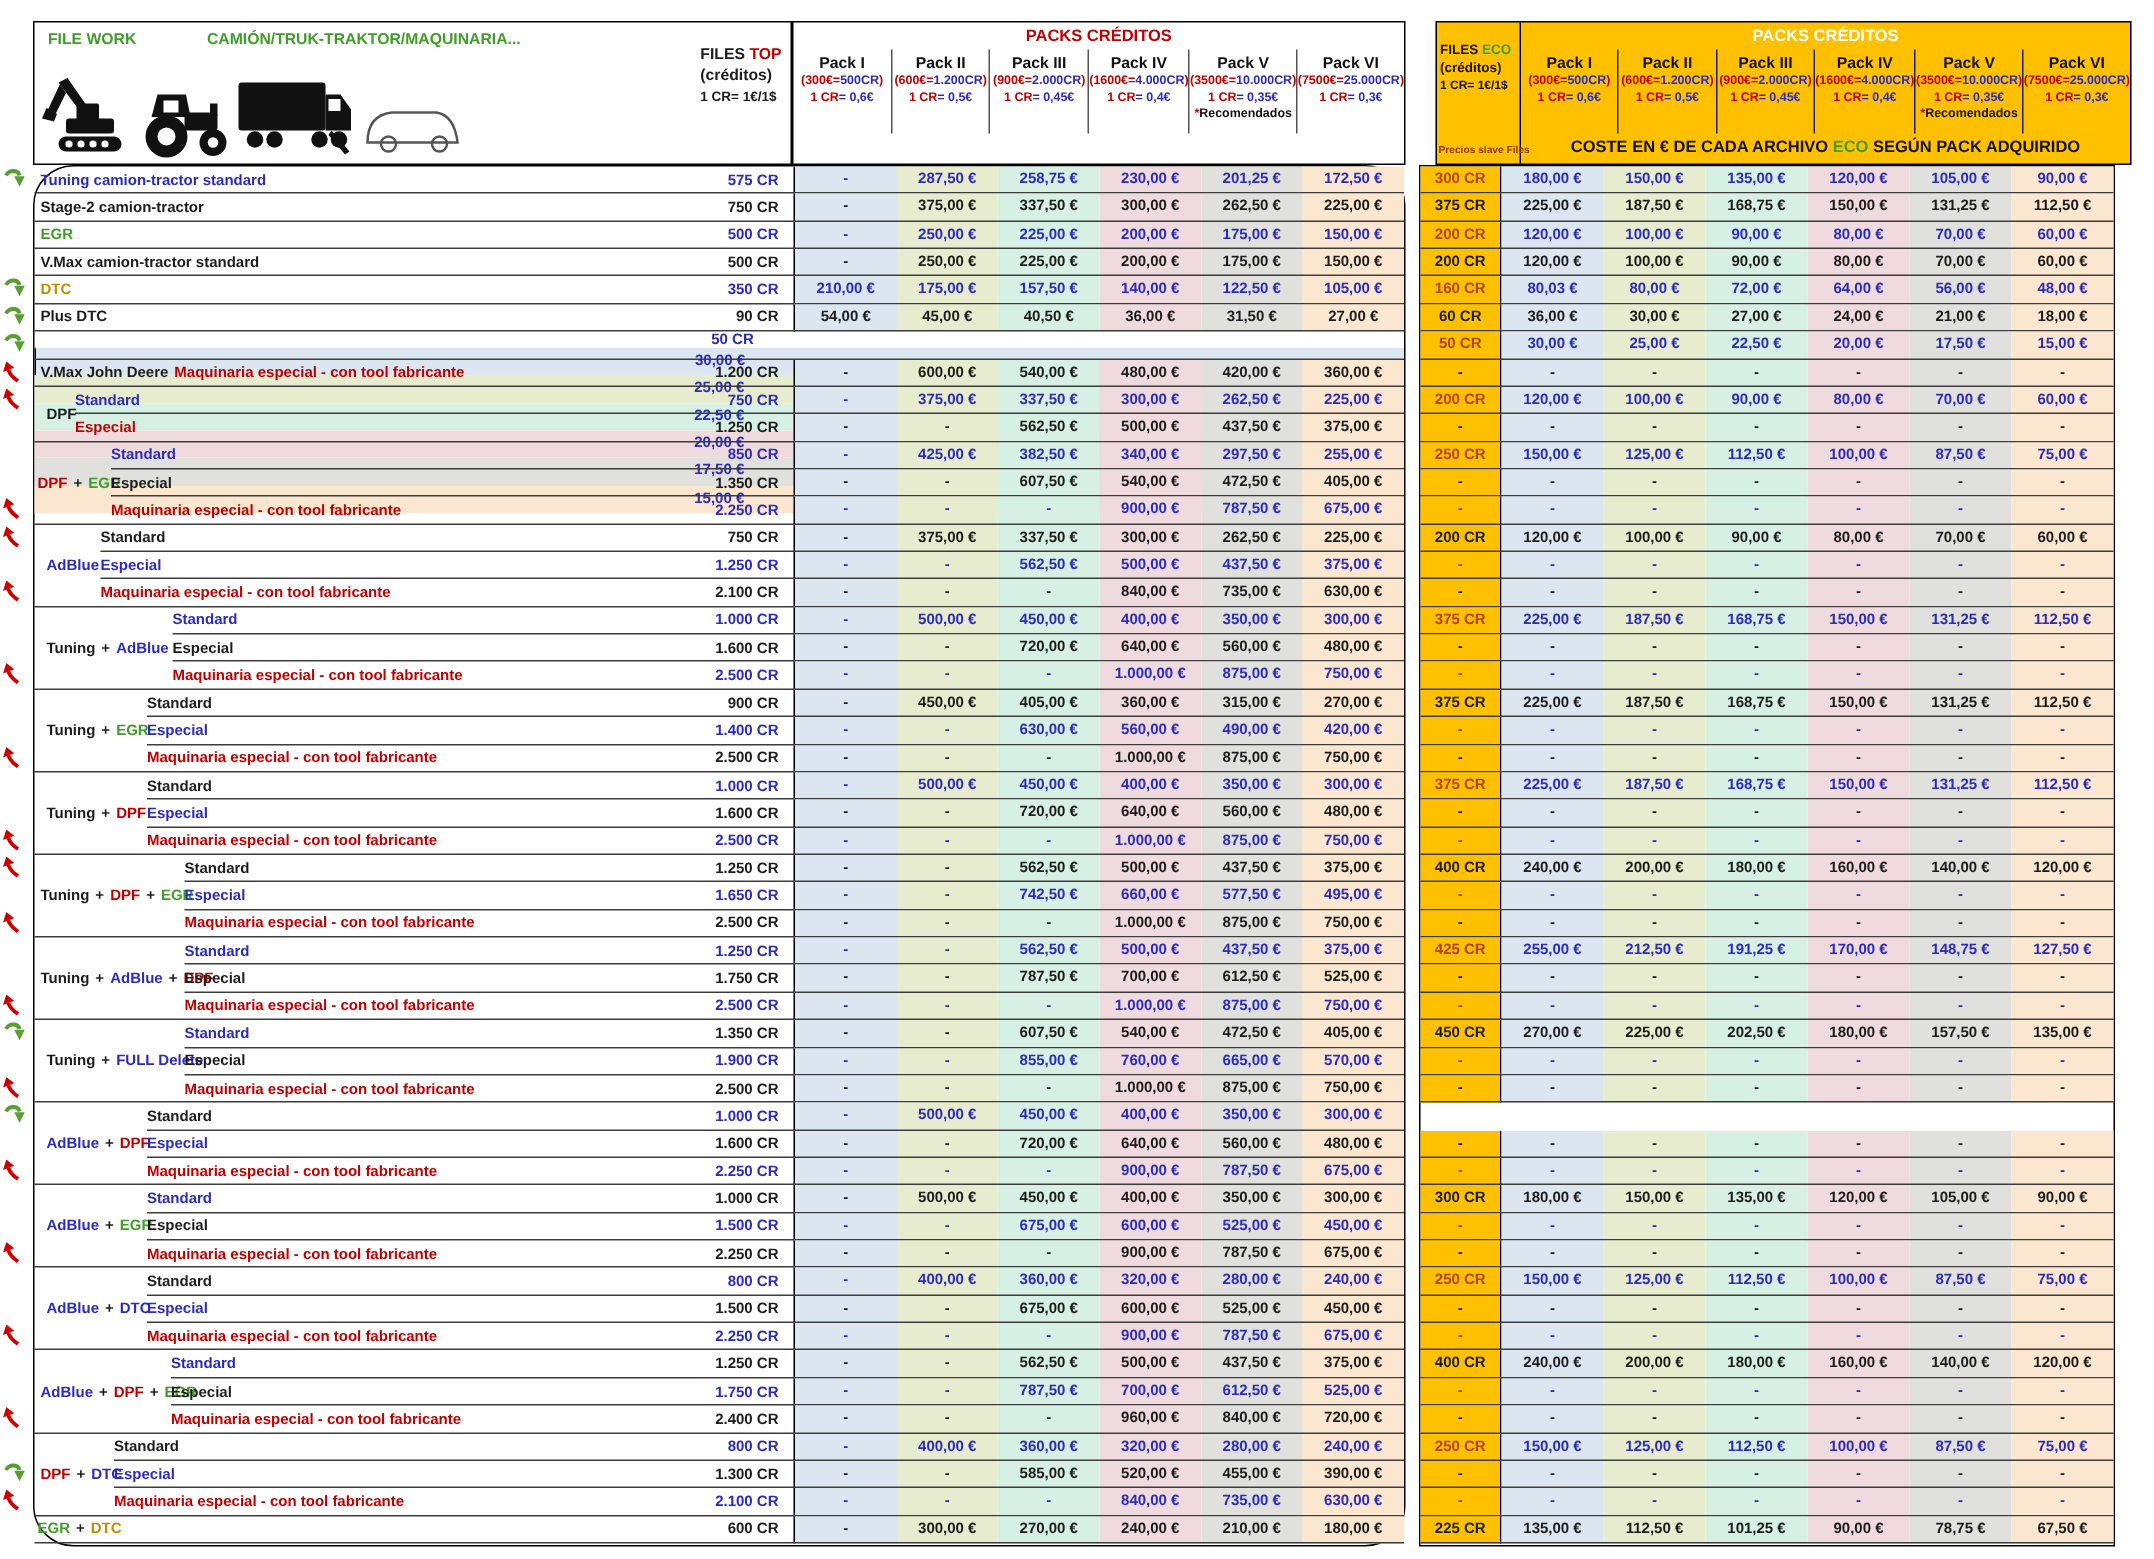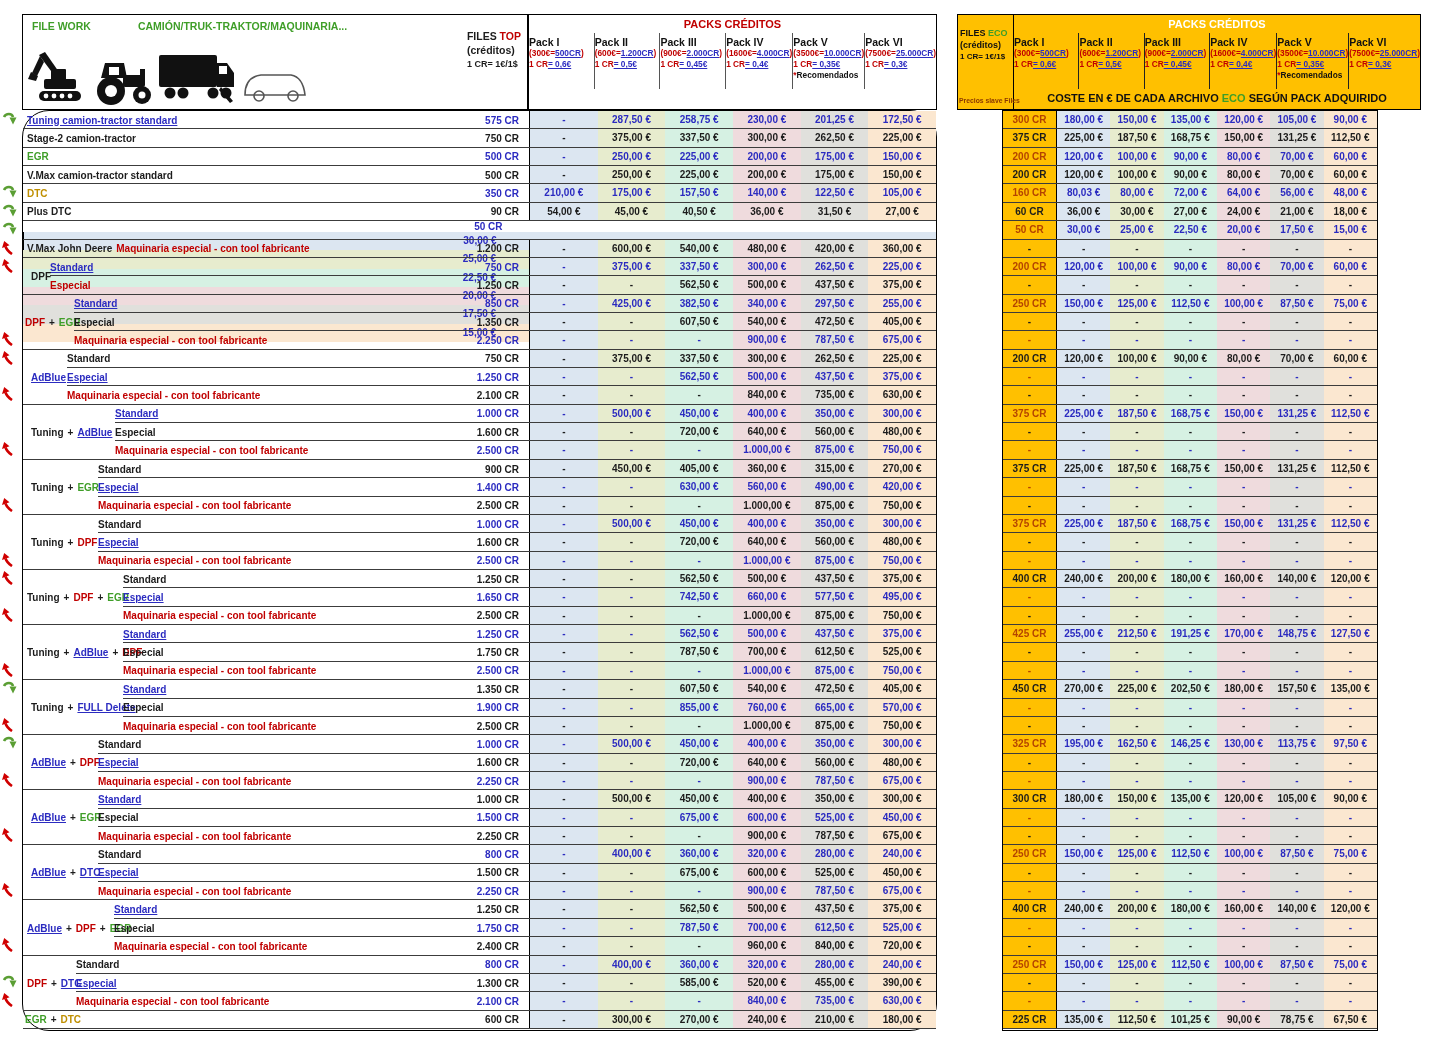--- a/index.html
+++ b/index.html
@@ -15,43 +15,43 @@
   #hl{left:22px;top:14px;width:506px;height:96px;}
   .grn{color:#3f9e28;font-weight:bold;font-size:10.5px;}
   #hl .hl-top{position:absolute;left:9px;top:5px;display:flex;gap:47px;}
   #filestop{position:absolute;right:6px;top:14px;text-align:left;font-weight:bold;font-size:10.5px;color:var(--black);line-height:14px;}
   #filestop .rate{font-size:9px;}
   #vehicles{position:absolute;left:4px;bottom:2px;}
   
   #hp{left:528px;top:14px;width:409px;height:96px;}
   .ph-title{position:absolute;left:0;right:0;top:3px;text-align:center;font-weight:bold;font-size:11px;color:var(--red);}
   .ph-cells{position:absolute;left:0;right:0;top:18px;height:56px;display:flex;}
-  .phcell{flex:1;text-align:left;position:relative;}
+  .phcell{flex:1;text-align:center;position:relative;}
   .phcell + .phcell{border-left:1px solid #555;}
   #hr .phcell + .phcell{border-left:1px solid #222;}
   .pname{font-weight:bold;font-size:10.5px;color:#111;padding-top:3px;}
   .pparen,.prate{font-weight:bold;font-size:8.3px;line-height:11px;white-space:nowrap;}
   .prec{font-weight:bold;font-size:8.3px;color:#111;white-space:nowrap;}
   .ph-coste{position:absolute;left:0;right:0;bottom:0;height:20px;border-top:1px solid #000;
     text-align:center;font-weight:bold;font-size:11px;color:#111;line-height:19px;white-space:nowrap;}
   #hr .ph-coste{border-top:none;}
-  .t-blue{color:var(--blue);text-decoration:underline;} .t-red{color:var(--red);} .t-green{color:var(--green);}
+  .t-blue{color:var(--blue);} .t-red{color:var(--red);} .t-green{color:var(--green);}
   .t-olive{color:var(--olive);} .t-black{color:var(--black);}
   
   #hr{left:957px;top:14px;width:464px;height:96px;background:var(--gold);}
   #hr-crcell{position:absolute;left:0;top:0;bottom:0;width:56px;border-right:1.5px solid #000;
     font-weight:bold;font-size:9px;color:#111;text-align:left;padding:12px 0 0 2px;box-sizing:border-box;line-height:12px;}
   #hr-crcell .rate{font-size:8px;}
   #slave-note{position:absolute;left:1px;bottom:2px;font-size:6.8px;font-weight:bold;color:#8a3800;white-space:nowrap;}
   #hr-packs-area{position:absolute;left:56px;right:0;top:0;bottom:0;}
   #hr .ph-title{color:#fff;}
   
   .tbl{position:absolute;box-sizing:border-box;border:1.5px solid #000;background:#fff;}
   #ltable{left:22px;top:110px;width:915px;height:921px;border-radius:27px;}
-  #rtable{left:1002px;top:110px;width:376px;height:921px;}
+  #rtable{left:946px;top:110px;width:464px;height:921px;}
   .rowsbox{position:absolute;left:0;top:0;right:0;bottom:0;}
   .row{position:absolute;left:0;right:0;display:flex;align-items:center;font-weight:bold;font-size:10px;}
   .lab{width:440px;white-space:nowrap;overflow:hidden;box-sizing:border-box;}
   .lab span + span{margin-left:4px;}
   .crc{width:66px;text-align:right;padding-right:10px;box-sizing:border-box;white-space:nowrap;}
   .cell{flex:1;text-align:center;align-self:stretch;line-height:18.3px;white-space:nowrap;}
   .cell.k0{background:var(--c0);border-left:1.5px solid #000;}
   .cell.k1{background:var(--c1);} .cell.k2{background:var(--c2);} .cell.k3{background:var(--c3);}
   .cell.k4{background:var(--c4);} .cell.k5{background:var(--c5);}
   .ecocr{width:54px;background:var(--gold);border-right:1.5px solid #000;text-align:center;
@@ -1275,30 +1275,20 @@
         <div class="row even" style="top: 605.88px; height: 18.36px;">
           <div class="ecocr">-</div>
           <div class="cell k0" style="border-left: none;">-</div>
           <div class="cell k1">-</div>
           <div class="cell k2">-</div>
           <div class="cell k3">-</div>
           <div class="cell k4">-</div>
           <div class="cell k5">-</div>
           <div class="rline" style="left: 0px;"></div>
         </div>
-        <div class="row odd" style="top: 624.24px; height: 18.36px;">
-          <div class="ecocr">325 CR</div>
-          <div class="cell k0" style="border-left: none;">195,00 €</div>
-          <div class="cell k1">162,50 €</div>
-          <div class="cell k2">146,25 €</div>
-          <div class="cell k3">130,00 €</div>
-          <div class="cell k4">113,75 €</div>
-          <div class="cell k5">97,50 €</div>
-          <div class="rline" style="left: 0px;"></div>
-        </div>
         <div class="row even" style="top: 642.6px; height: 18.36px;">
           <div class="ecocr">-</div>
           <div class="cell k0" style="border-left: none;">-</div>
           <div class="cell k1">-</div>
           <div class="cell k2">-</div>
           <div class="cell k3">-</div>
           <div class="cell k4">-</div>
           <div class="cell k5">-</div>
           <div class="rline" style="left: 0px;"></div>
         </div>

